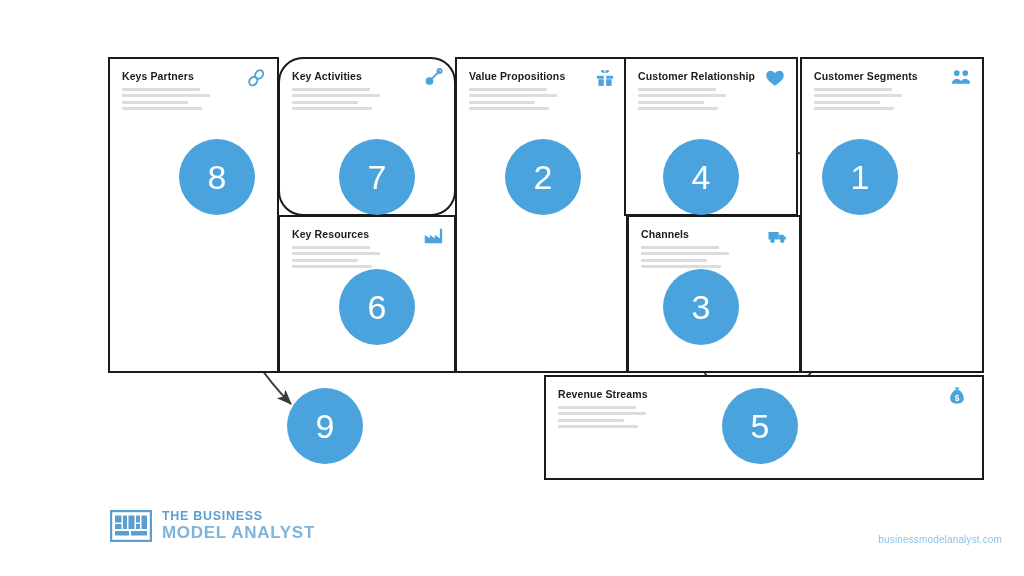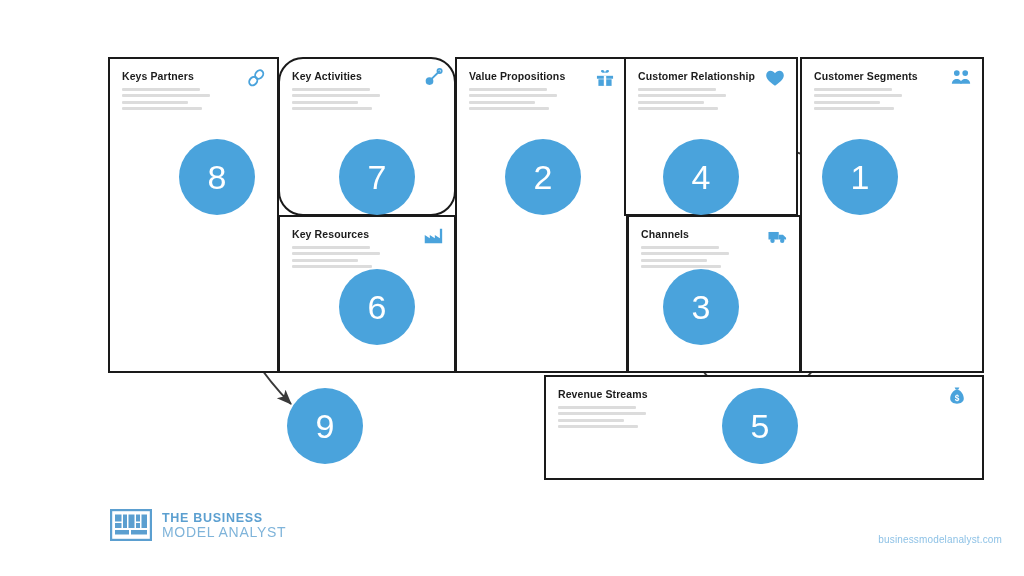--- a/index.html
+++ b/index.html
@@ -36,21 +36,21 @@
   }
 
   
   #arrows{position:absolute;left:0;top:0;width:1024px;height:576px;pointer-events:none;}
 
   
   .logo-wrap{position:absolute;left:70px;top:509px;display:flex;align-items:flex-end;gap:10px;}
   .logo-mark{width:42px;height:32px;}
   .logo-text{line-height:1.12;}
   .logo-text .l1{font-size:12.5px;font-weight:700;color:#5b9fd0;letter-spacing:.7px;}
-  .logo-text .l2{font-size:14px;font-weight:400;color:#7fb4da;letter-spacing:.7px;}
+  .logo-text .l2{font-size:17px;font-weight:700;color:#7fb4da;letter-spacing:.7px;}
   .site-url{
     position:absolute;right:62px;top:534px;
     font-size:10px;color:#8ec2e6;letter-spacing:.15px;
   }
 </style>
 </head>
 <body>
 
 <div id="canvas-root">
 

